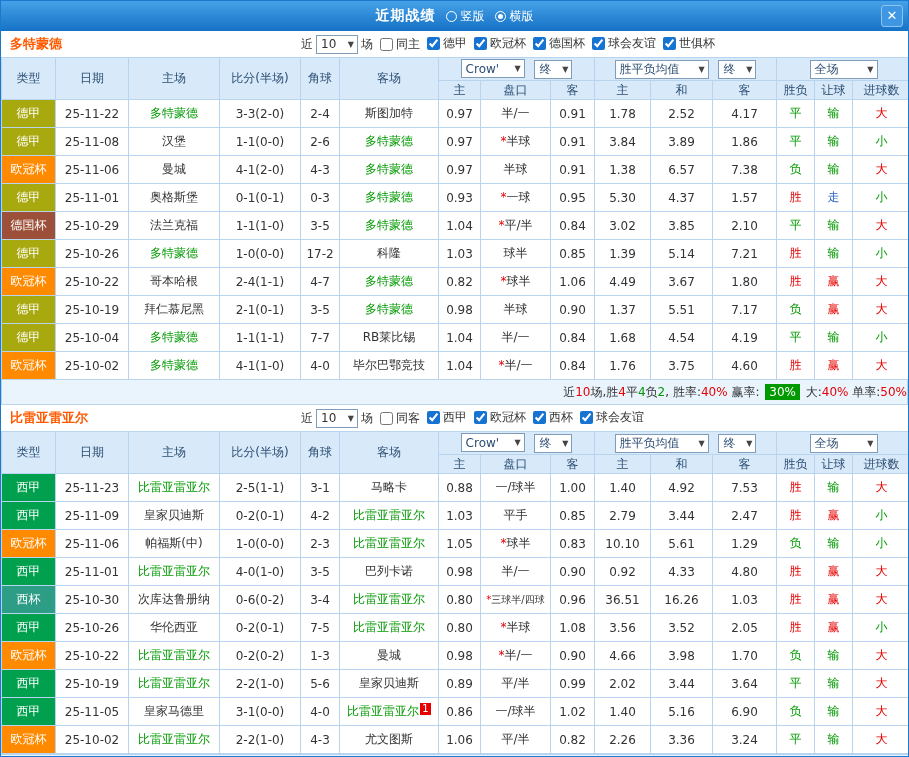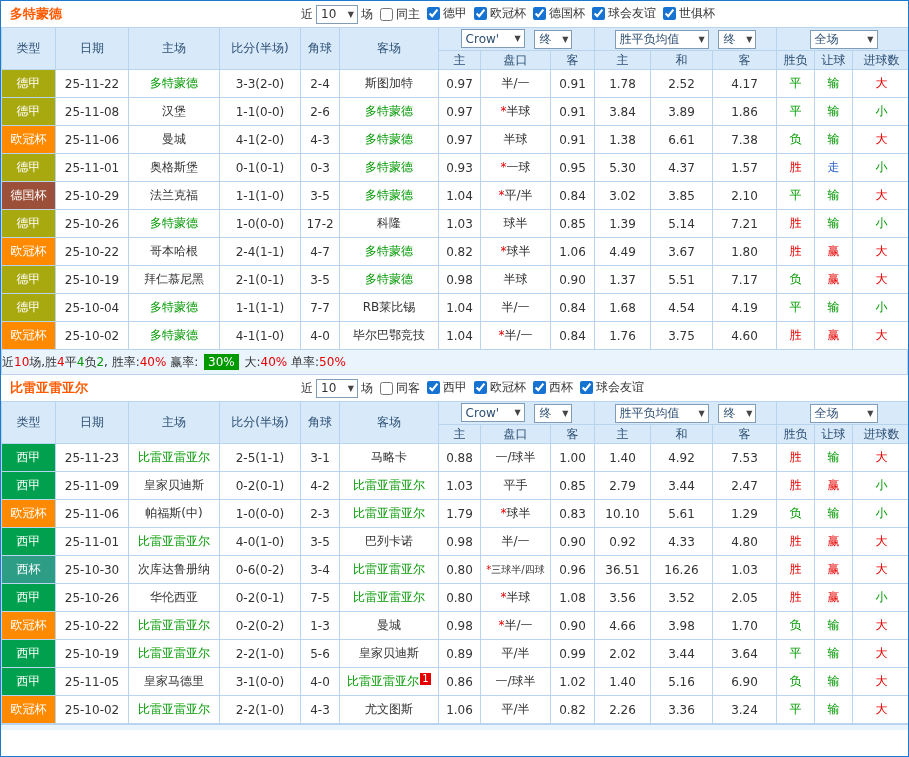--- a/index.html
+++ b/index.html
@@ -30,29 +30,37 @@
 thead tr.h2 th{height:19px}
 tbody td{height:28px}
 td.lg{color:#fff}
 .tm{color:#009900}
 .card{display:inline-block;background:#e60000;color:#fff;font-size:10px;line-height:12px;min-width:11px;vertical-align:top;margin-left:1px}
 .star{color:#e60000}
 .c-r{color:#e60000}
 .c-g{color:#009900}
 .c-b{color:#2b62c9}
 
-.summary{height:25px;line-height:24px;text-align:left;background:#eaf4fd;border:1px solid #b9d4ee;border-top:none}
+.summary{height:25px;line-height:24px;text-align:right;background:#eaf4fd;border:1px solid #b9d4ee;border-top:none}
 .summary .badge{background:#009900;color:#fff;padding:1px 4px;margin:0 2px}
 .bottom-strip{height:6px;background:#eaf4fd;border-top:1px solid #b9d4ee}
 </style>
 </head>
 <body>
 
 <div class="wrap">
 
+  <div class="titlebar">
+    <span class="title">近期战绩</span>
+    <span class="radio"></span>
+    <span class="rlabel">竖版</span>
+    <span class="radio on"></span>
+    <span class="rlabel">横版</span>
+    <span class="close">✕</span>
+  </div>
 
   <div class="band">
     <div class="team">多特蒙德</div>
     <div class="filters">
       <span>近</span>
       <span class="sel w42">
           <span>10</span>
           <span class="arr">▼</span>
         </span>
       <span>场</span>
@@ -183,21 +191,21 @@
           <td class="lg" style="background: rgb(255, 138, 0);">欧冠杯</td>
           <td>25-11-06</td>
           <td><span>曼城</span></td>
           <td>4-1(2-0)</td>
           <td>4-3</td>
           <td><span class="tm">多特蒙德</span></td>
           <td>0.97</td>
           <td>半球</td>
           <td>0.91</td>
           <td>1.38</td>
-          <td>6.61</td>
+          <td>6.57</td>
           <td>7.38</td>
           <td class="c-g">负</td>
           <td class="c-g">输</td>
           <td class="c-r">大</td>
         </tr>
         <tr>
           <td class="lg" style="background: rgb(168, 168, 15);">德甲</td>
           <td>25-11-01</td>
           <td><span>奥格斯堡</span></td>
           <td>0-1(0-1)</td>
@@ -449,21 +457,21 @@
           <td class="c-r">赢</td>
           <td class="c-g">小</td>
         </tr>
         <tr>
           <td class="lg" style="background: rgb(255, 138, 0);">欧冠杯</td>
           <td>25-11-06</td>
           <td><span>帕福斯(中)</span></td>
           <td>1-0(0-0)</td>
           <td>2-3</td>
           <td><span class="tm">比雷亚雷亚尔</span></td>
-          <td>1.79</td>
+          <td>1.05</td>
           <td><span class="star">*</span>球半</td>
           <td>0.83</td>
           <td>10.10</td>
           <td>5.61</td>
           <td>1.29</td>
           <td class="c-g">负</td>
           <td class="c-g">输</td>
           <td class="c-g">小</td>
         </tr>
         <tr>

